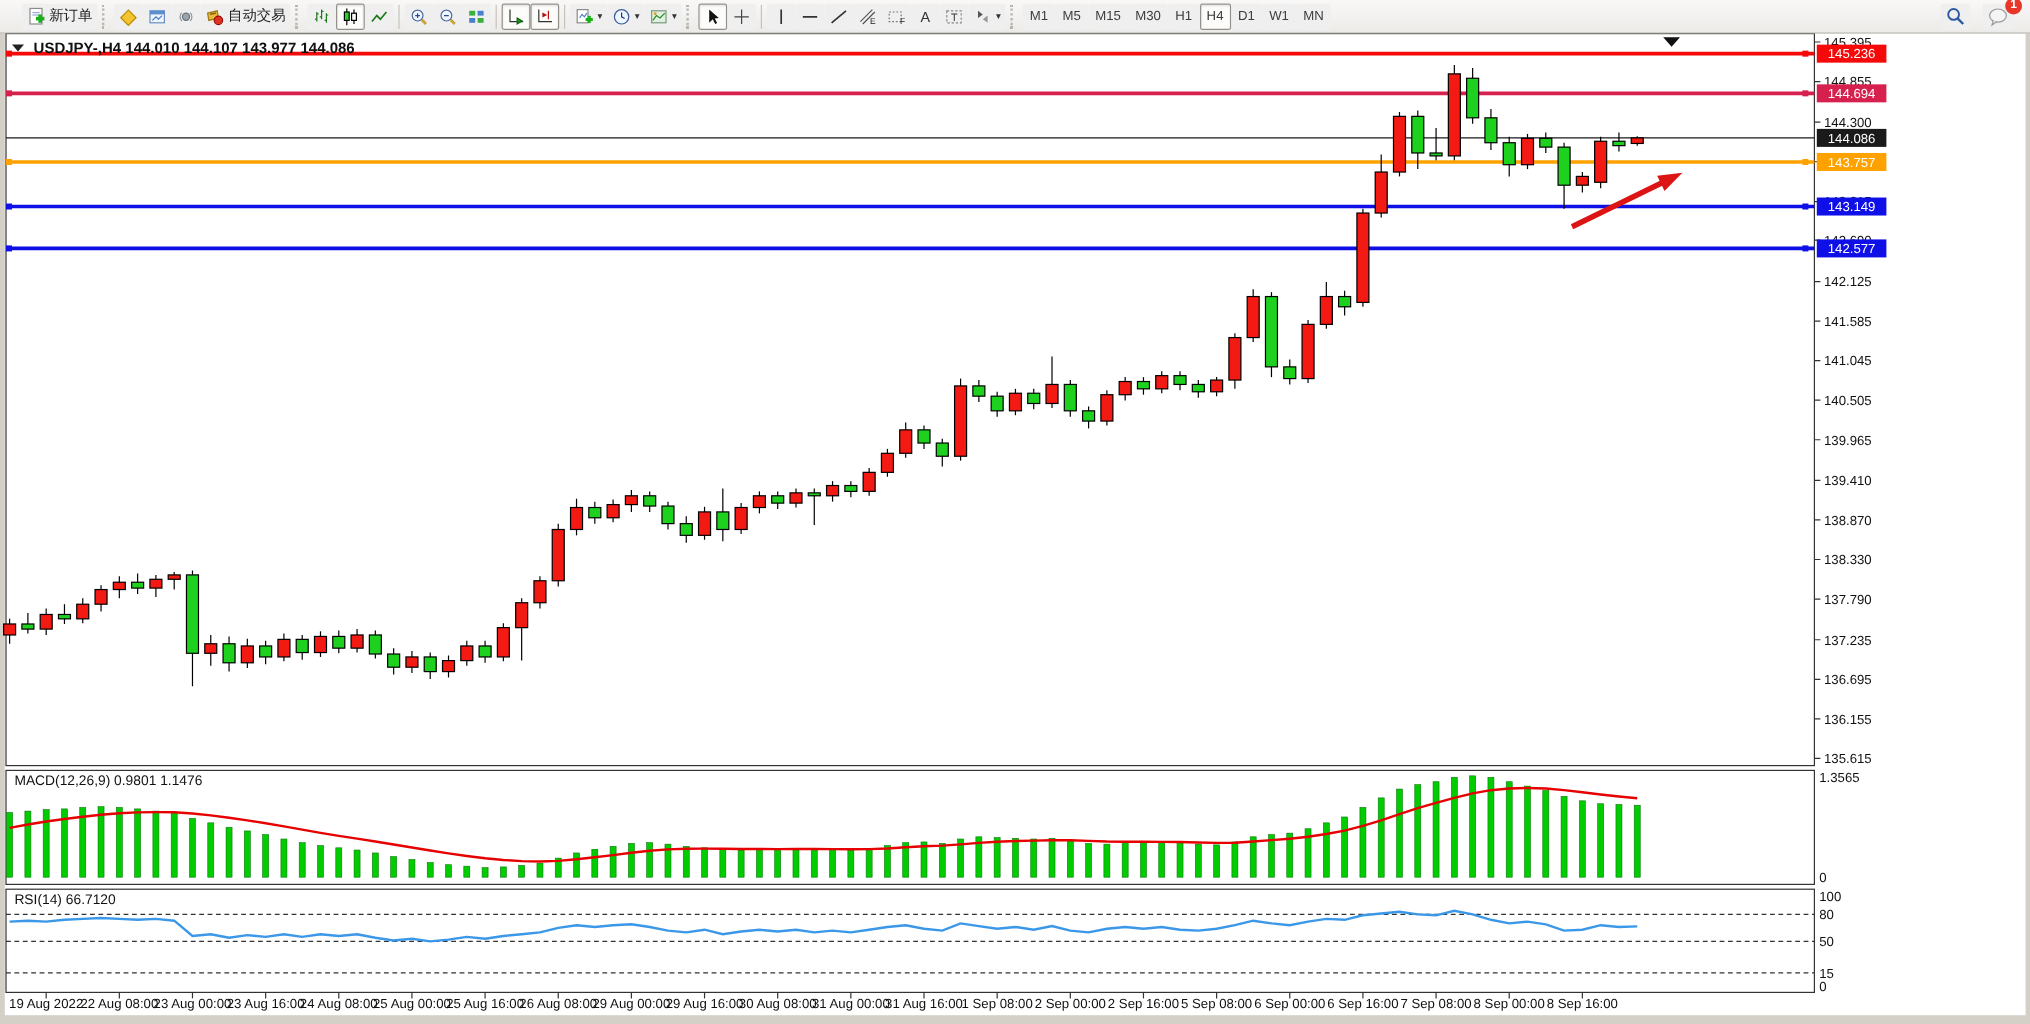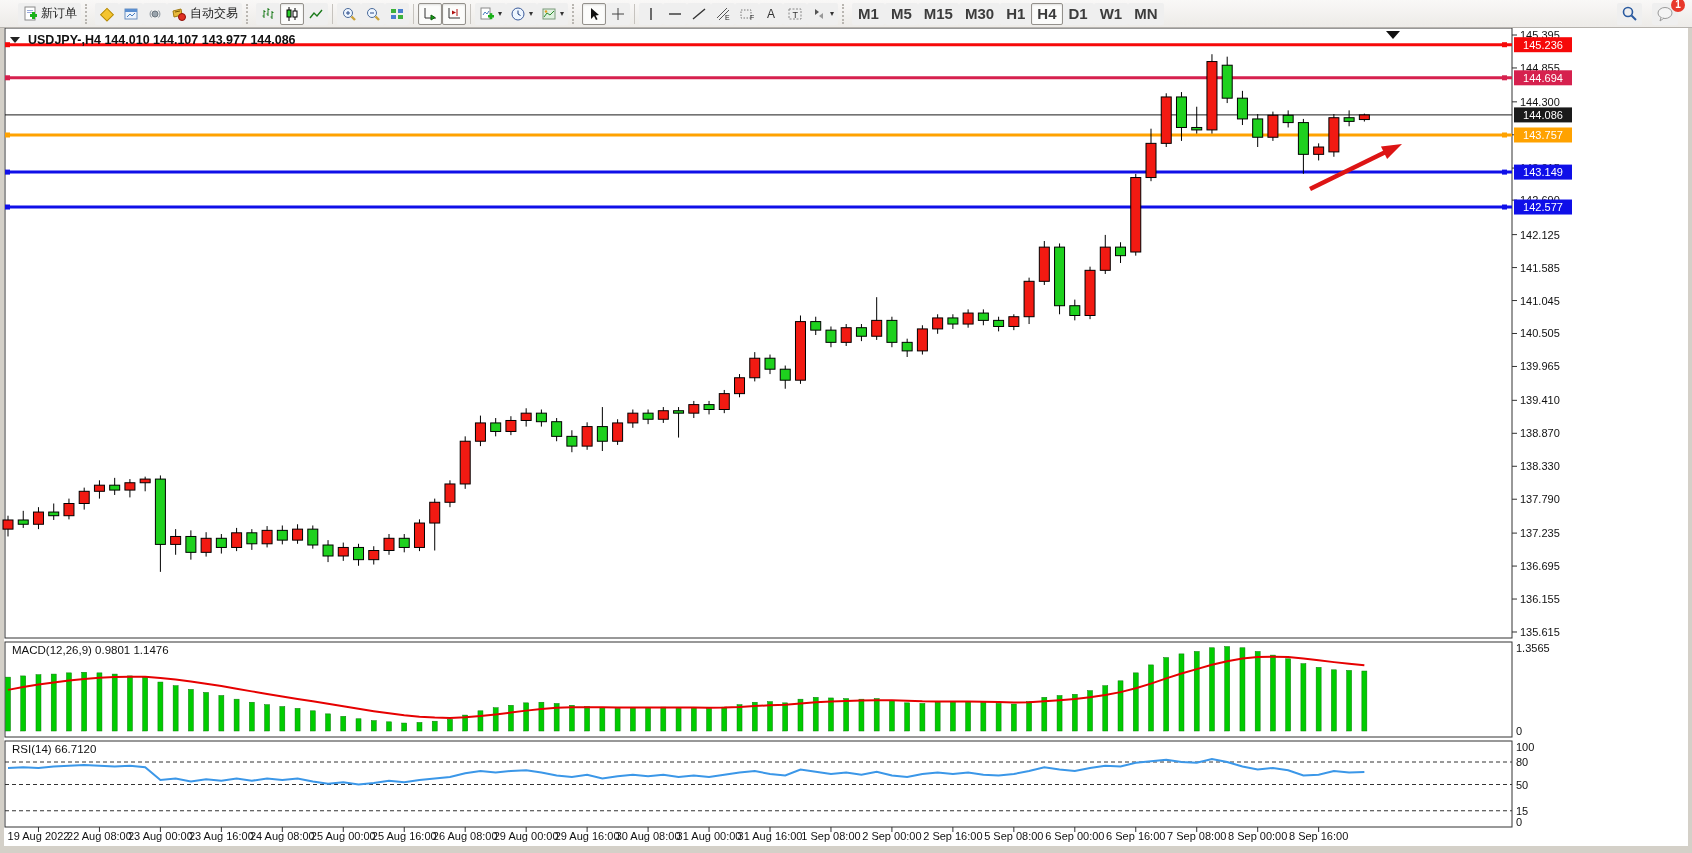--- a/index.html
+++ b/index.html
@@ -3,21 +3,21 @@
 <meta charset="utf-8">
 <style>
   html,body{margin:0;padding:0}
   body{width:1692px;height:853px;overflow:hidden;background:#d4d0c8;font-family:"Liberation Sans",sans-serif;position:relative}
   #toolbar{position:absolute;top:0;left:0;width:1692px;height:28px;background:linear-gradient(#f9f8f7,#edebe8);border-bottom:1px solid #b6b3ae;display:flex;align-items:center;padding-left:18px;box-sizing:border-box;z-index:5}
   .tbtn{height:22px;min-width:24px;display:flex;align-items:center;justify-content:center;border:1px solid transparent;border-radius:2px;gap:3px;padding:0 3px;cursor:default}
   .tbtn.pressed{border-color:#94918c;background:#fcfcfb;box-shadow:inset 0 1px 2px rgba(0,0,0,.12)}
   .tlabel{font-size:12px;color:#222;white-space:nowrap}
   .tsep{width:1px;height:20px;background:#c6c3be;margin:0 4px}
   .thandle{width:4px;height:20px;border-left:2px dotted #b9b6b1;margin:0 4px}
-  .tf{font-size:15px;font-weight:700;color:#3c3c3c;padding:2px 5px}
+  .tf{font-size:11px;font-weight:400;color:#3c3c3c;padding:2px 5px}
   .caret{font-size:8px;color:#333;line-height:1}
   #right-tools{margin-left:auto;margin-right:14px;display:flex;align-items:center;gap:10px}
   #badge{position:absolute;top:-5px;right:-7px;width:14px;height:14px;border-radius:50%;background:#e8372a;color:#fff;font-size:10px;font-weight:700;display:flex;align-items:center;justify-content:center}
   #chat-wrap{position:relative}
   svg text{font-family:"Liberation Sans",sans-serif}
 </style>
 </head>
 <body>
 
 <div id="toolbar">

